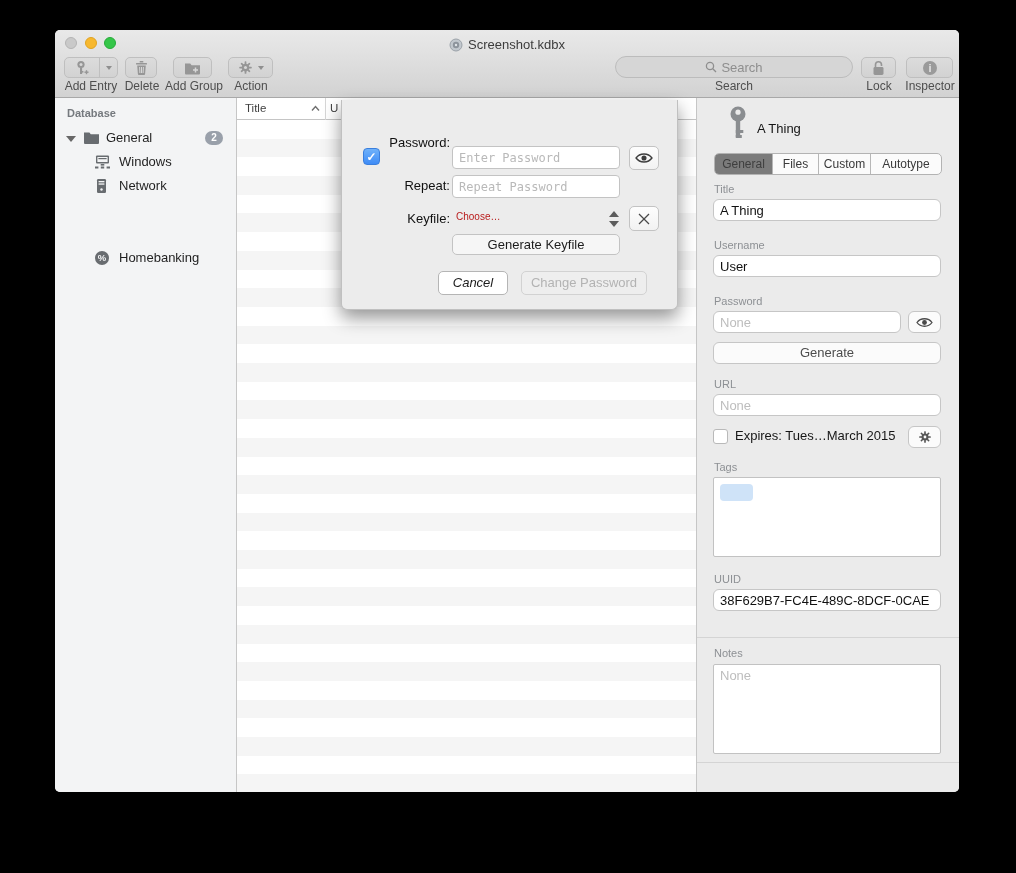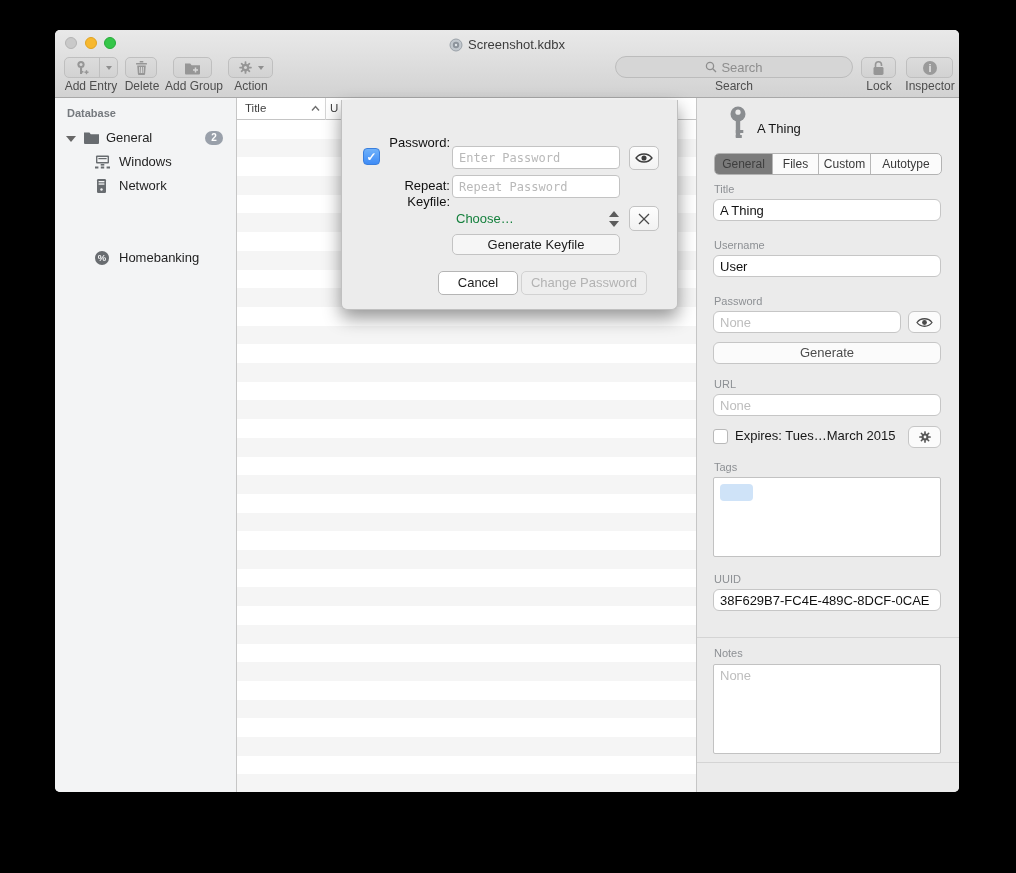--- a/index.html
+++ b/index.html
@@ -87,27 +87,27 @@
   .sheet-msg { position:absolute; top:12px; left:0; width:337px; text-align:center; font-size:13px; color:#101010; }
   .dlg-label { position:absolute; left:20px; width:88px; text-align:right; font-size:13px; color:#101010; }
   .dlg-field { position:absolute; left:110px; width:168px; height:23px; background:#fff; border:1px solid #c3c3c3;
     border-radius:4px; font-family:"DejaVu Sans Mono", monospace; font-size:12px; padding:0 6px; outline:none; }
   .dlg-field::placeholder { color:#b9b9b9; }
   .dlg-sq { position:absolute; left:287px; width:30px; background:linear-gradient(#fdfdfd,#f2f2f2);
     border:1px solid #c3c3c3; border-radius:5px; display:flex; align-items:center; justify-content:center; }
   .chk-on { position:absolute; left:21px; top:48px; width:17px; height:17px; border-radius:4px;
     background:linear-gradient(#6fb1fa,#3f8cf6); border:1px solid #3a7fdd; color:#fff;
     font-size:12px; font-weight:bold; text-align:center; line-height:16px; }
-  .choose-val { position:absolute; left:114px; top:111px; font-size:13px; color:#15803d; }
+  .choose-val { position:absolute; left:114px; top:111px; font-size:10px; color:#b91c1c; }
   .stepper { position:absolute; left:267px; top:110px; width:10px; height:20px; }
   .stepper .up { position:absolute; top:1px; left:0; width:0; height:0; border-left:5px solid transparent; border-right:5px solid transparent; border-bottom:6px solid #5c5c5c; }
   .stepper .dn { position:absolute; top:11px; left:0; width:0; height:0; border-left:5px solid transparent; border-right:5px solid transparent; border-top:6px solid #5c5c5c; }
   .dlg-btn { position:absolute; height:24px; border-radius:5px; font-size:13px; text-align:center; line-height:22px; }
   .btn-genkey { left:110px; top:134px; width:168px; height:21px; line-height:19px; background:#f6f6f6; border:1px solid #c3c3c3; color:#1c1c1c; }
-  .btn-cancel { left:96px; top:171px; width:80px; background:#fff; border:1px solid #b5b5b5; color:#1c1c1c; }
+  .btn-cancel { left:96px; top:171px; width:70px; background:#fff; border:1px solid #b5b5b5; color:#1c1c1c;font-style:italic; }
   .btn-change { left:179px; top:171px; width:126px; background:#eeeeee; border:1px solid #d2d2d2; color:#b3b3b3; }
 </style>
 </head>
 <body>
 
 <div class="window">
 
   <div class="header">
     <span class="tl close"></span>
     <span class="tl min"></span>
@@ -367,21 +367,21 @@
     <span class="dlg-sq" style="top:46px;height:24px;">
       <svg width="18" height="12" viewBox="0 0 17 11">
           <path d="M1 5.5 C4.5 .5 12.5 .5 16 5.5 C12.5 10.5 4.5 10.5 1 5.5 Z" fill="none" stroke="#3d3d3d" stroke-width="1.3"></path>
           <circle cx="8.5" cy="5.5" r="2.4" fill="#3d3d3d"></circle>
         </svg>
     </span>
 
     <span class="dlg-label" style="top:78px;">Repeat:</span>
     <input class="dlg-field" style="top: 75px;" placeholder="Repeat Password">
 
-    <span class="dlg-label" style="top:94px;">Keyfile:</span>
+    <span class="dlg-label" style="top:111px;">Keyfile:</span>
     <span class="choose-val">Choose…</span>
     <span class="stepper">
         <span class="up"></span>
         <span class="dn"></span>
       </span>
     <span class="dlg-sq" style="top:106px;height:25px;">
       <svg width="12" height="12" viewBox="0 0 12 12">
           <g stroke="#4a4a4a" stroke-width="1.2">
             <line x1="1" y1="1" x2="11" y2="11"></line>
             <line x1="11" y1="1" x2="1" y2="11"></line>

